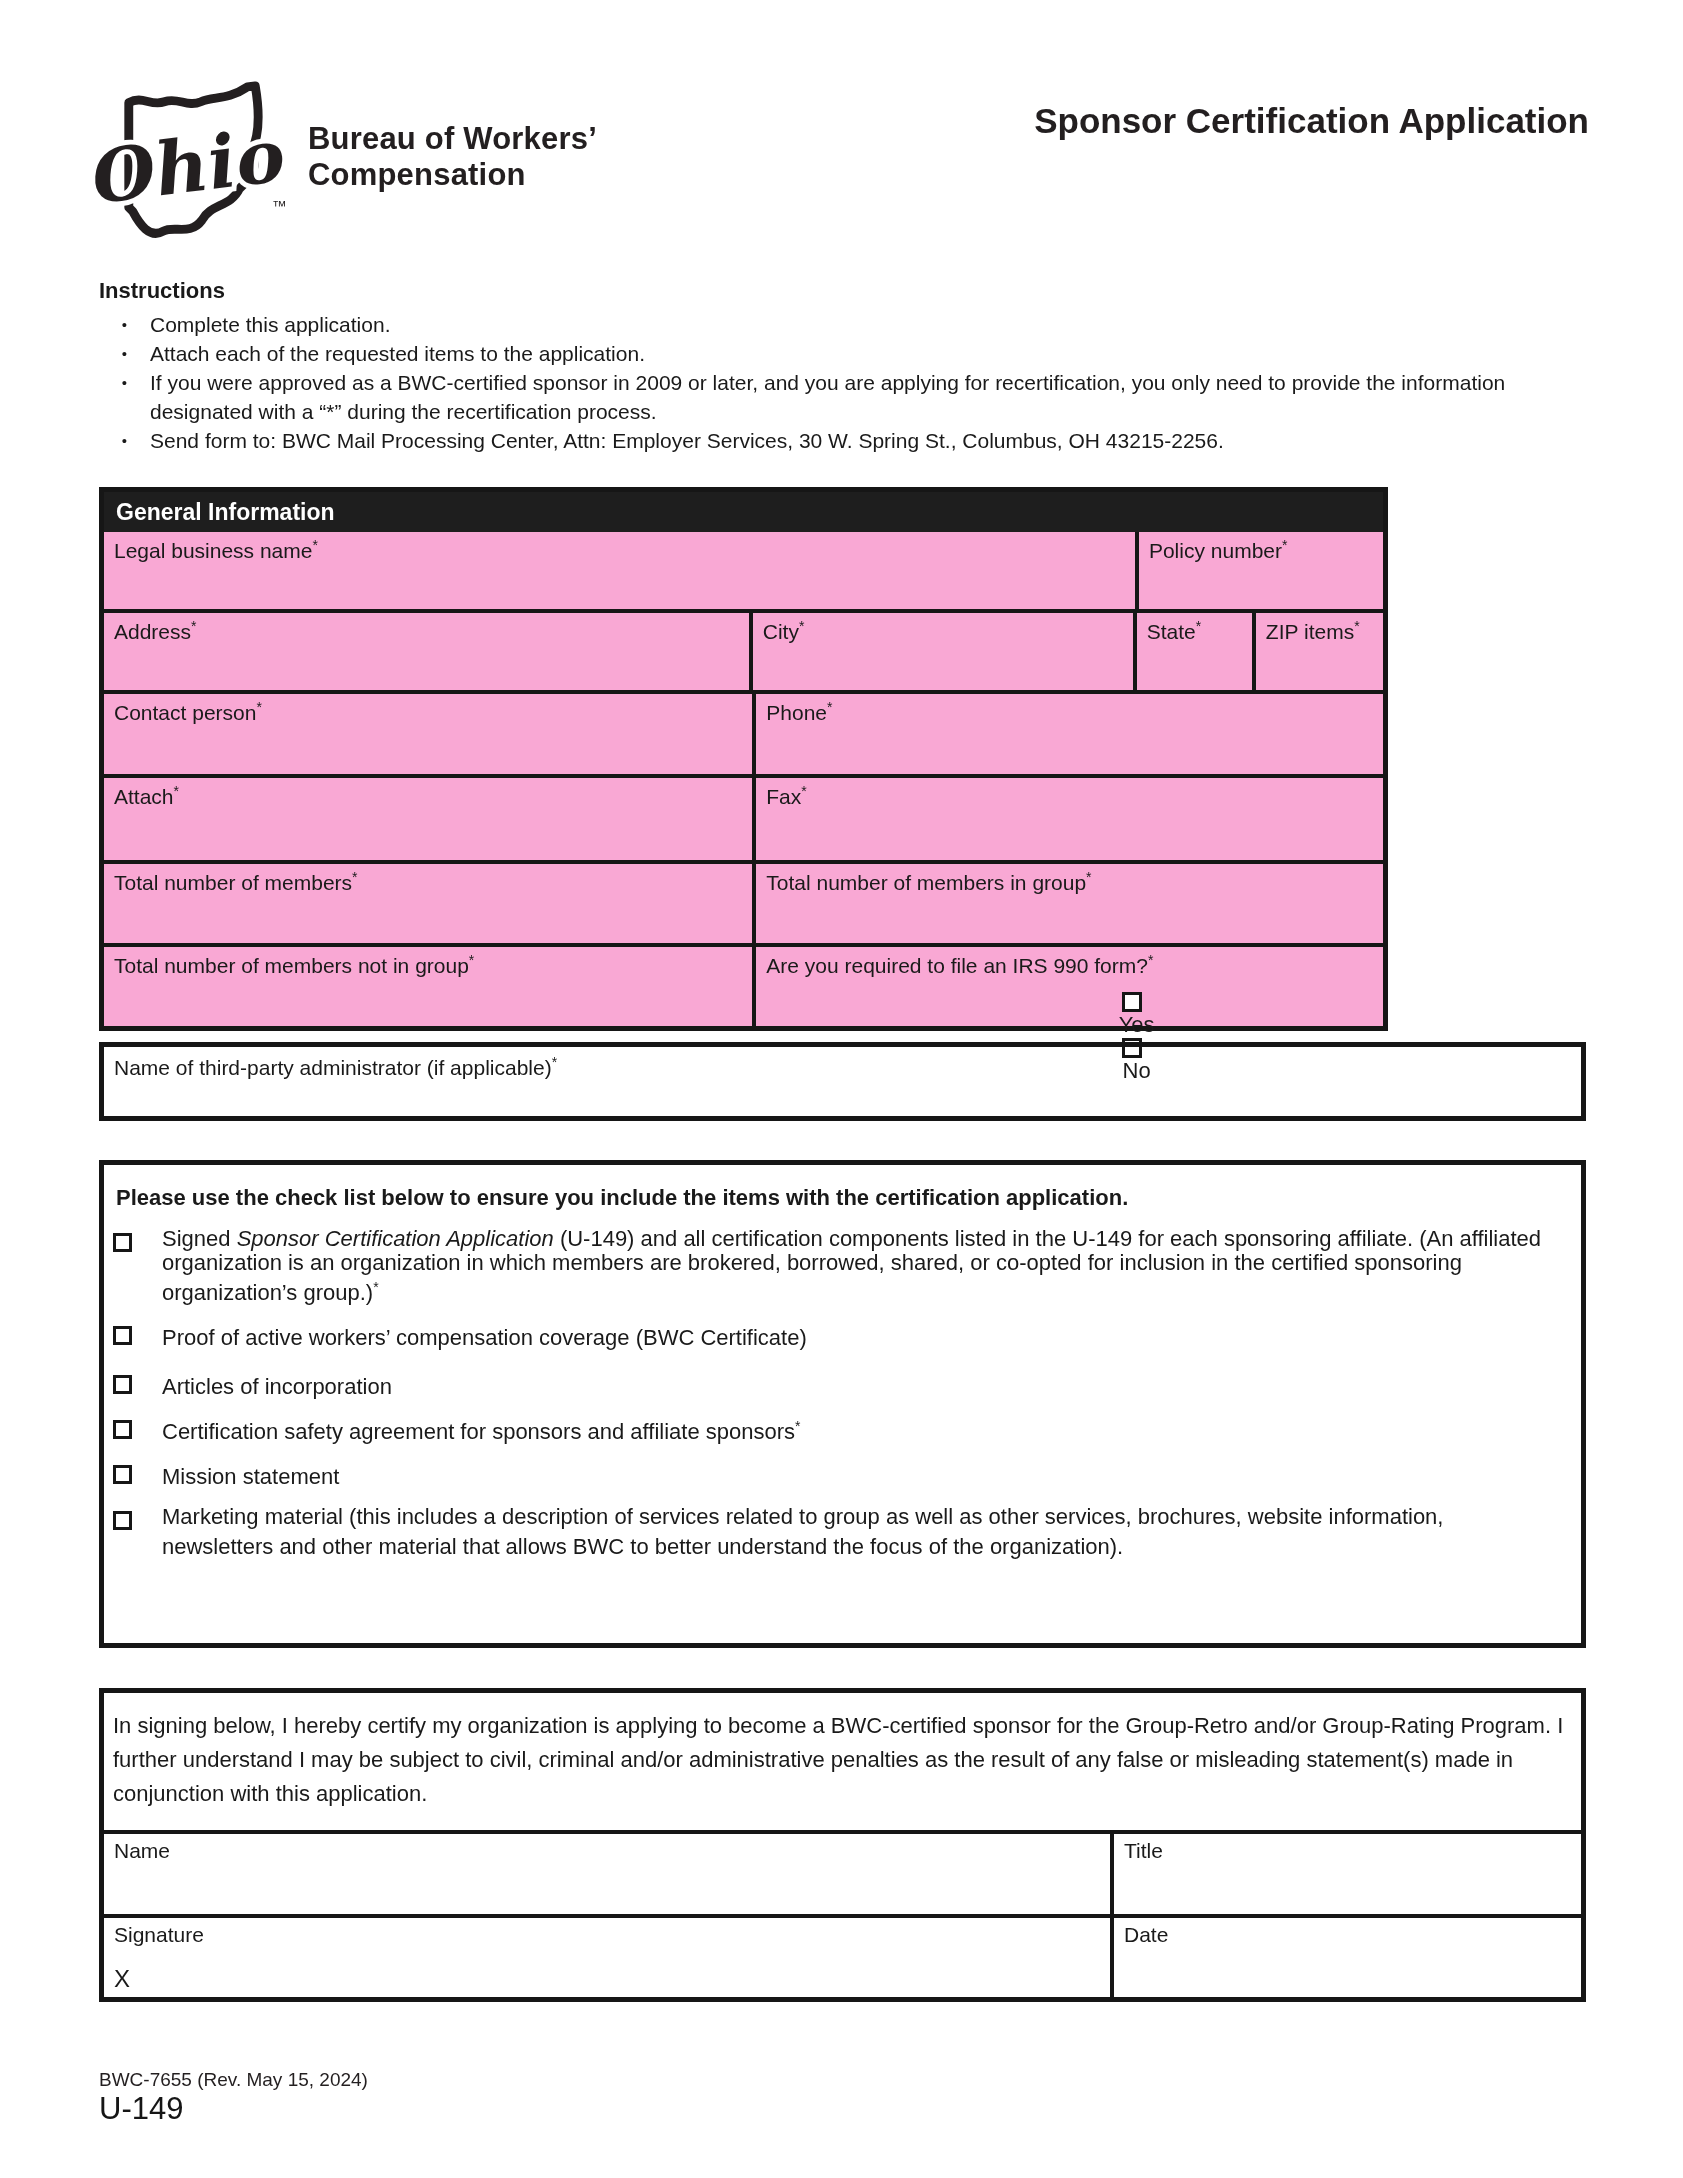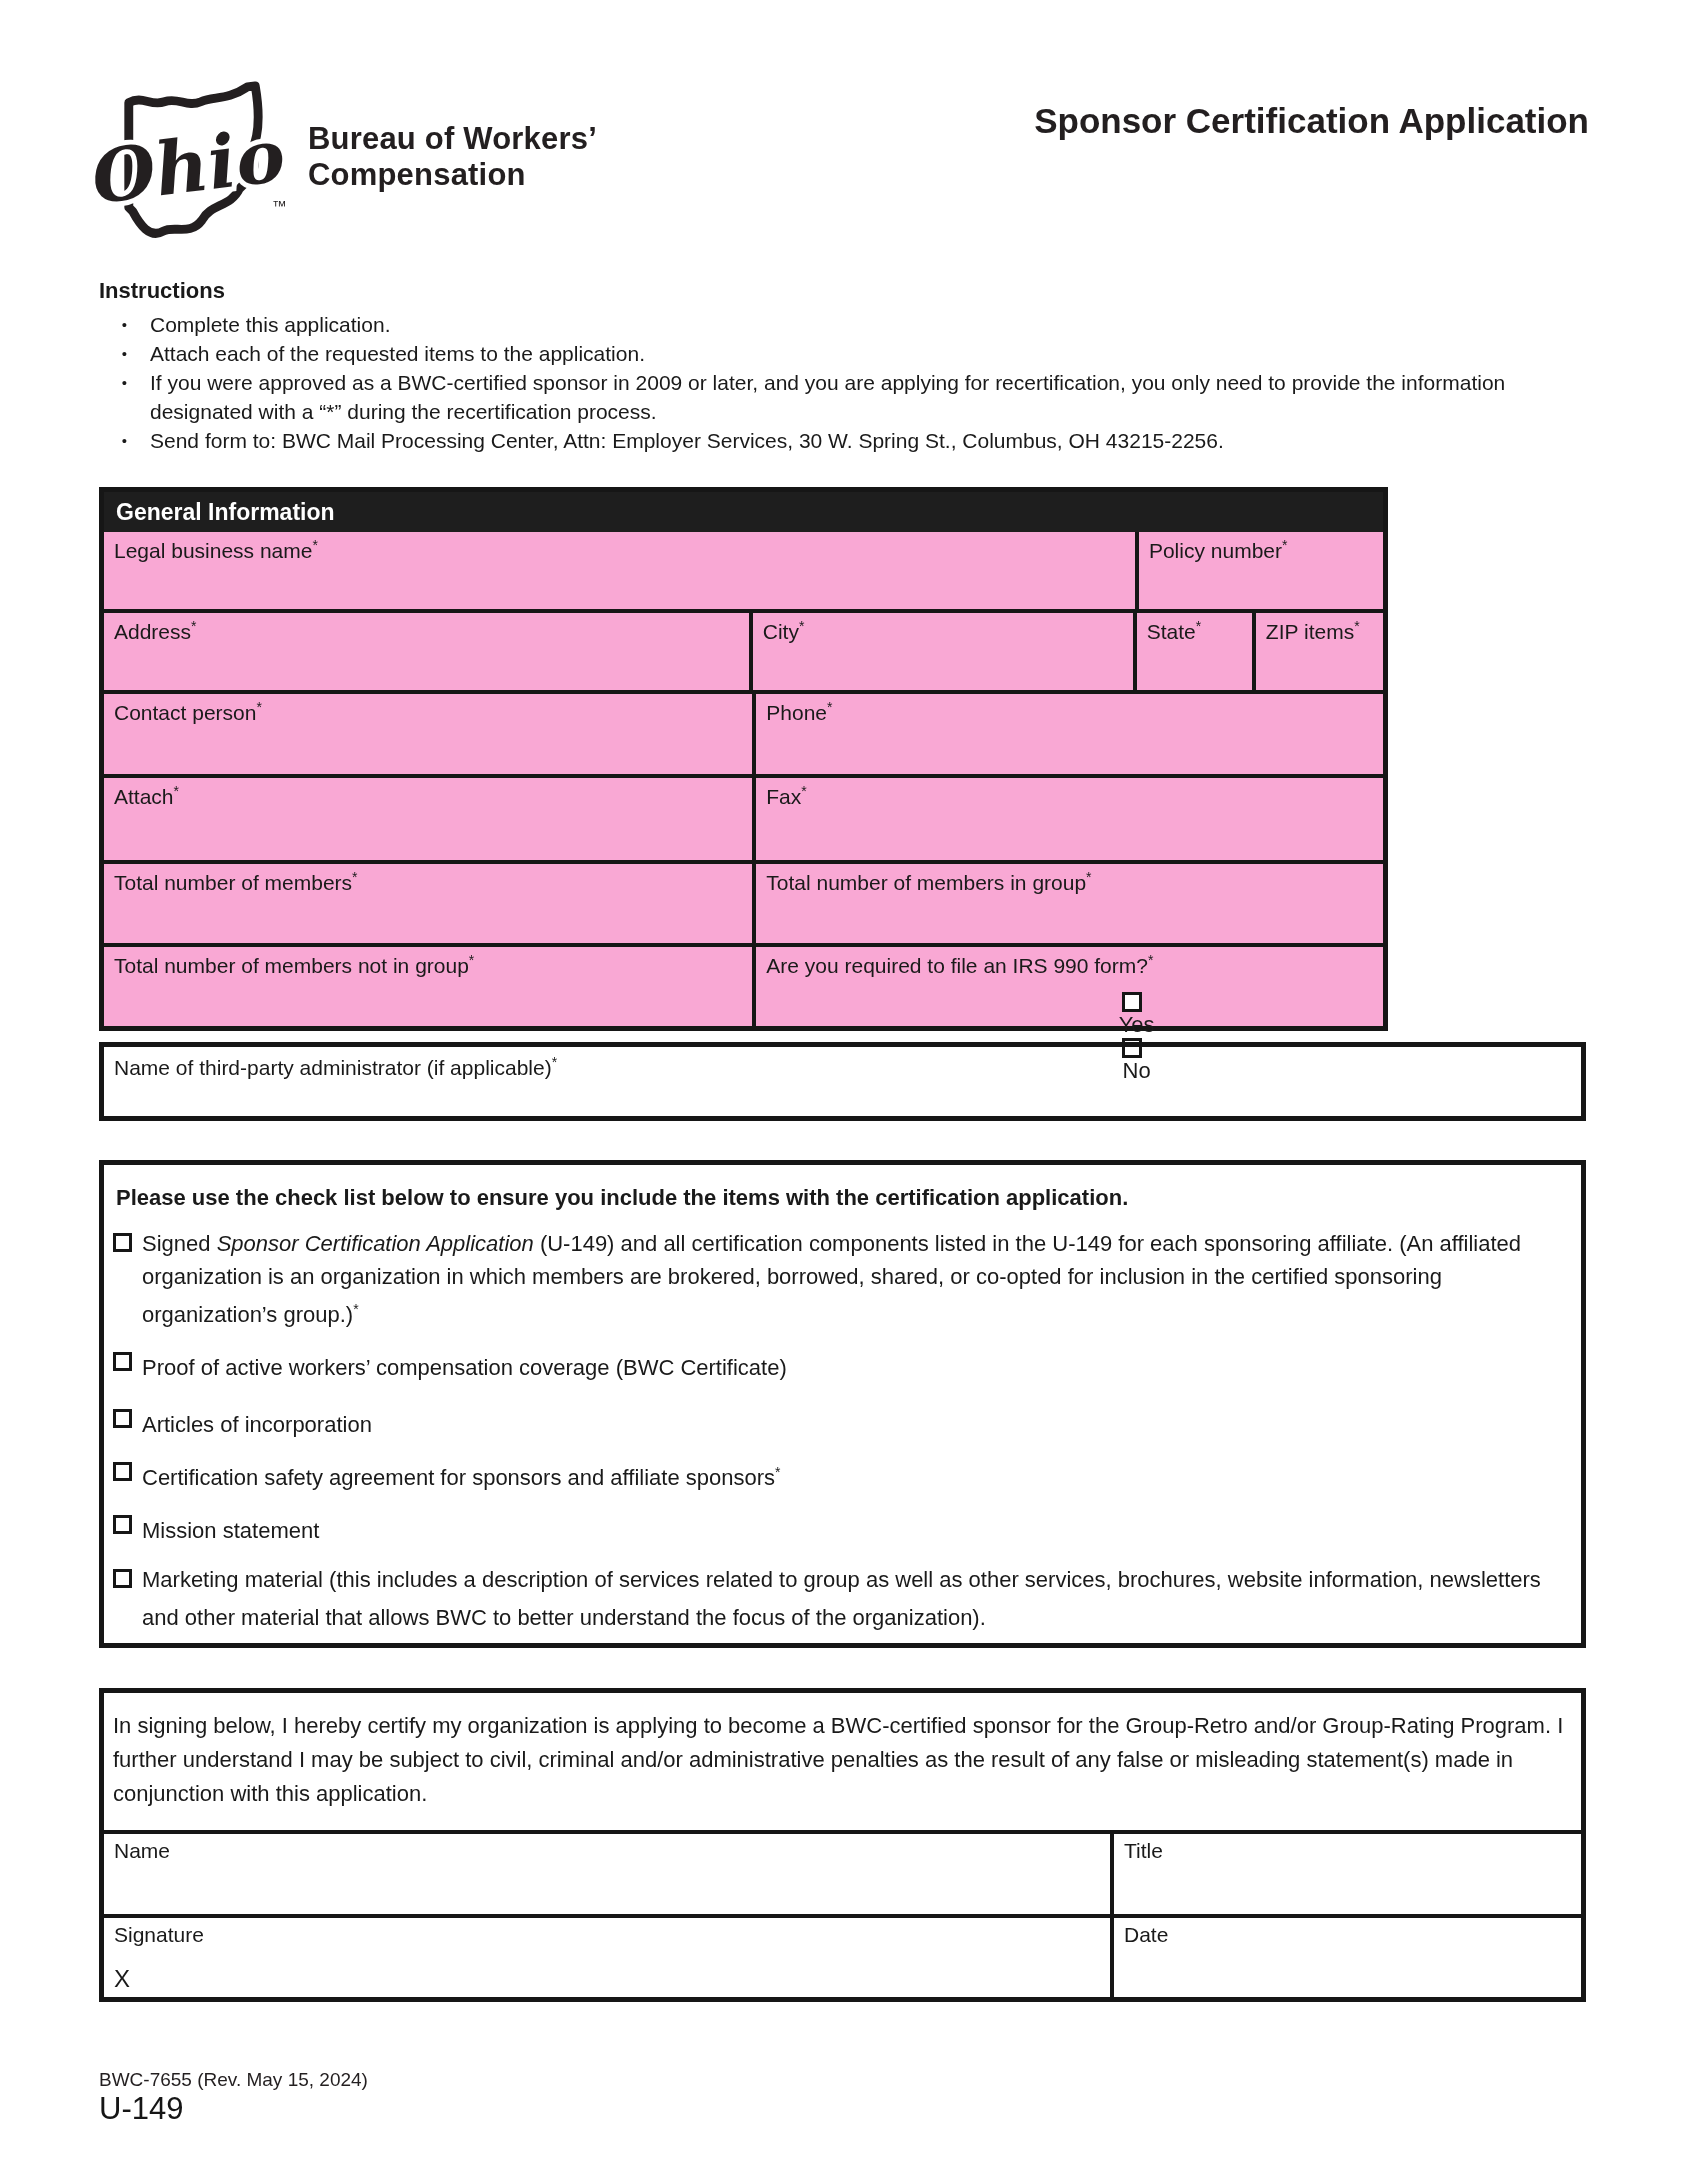--- a/index.html
+++ b/index.html
@@ -31,21 +31,21 @@
   .w735{width:728px;}
   .ynline{display:flex;align-items:center;margin:14px 0 0 134px;font-size:22px;flex-direction:column;}
   .cb{display:inline-block;width:20px;height:20px;border:3px solid #161616;box-sizing:border-box;background:#fff;}
   .ynline .cb{margin-right:9px;}
   .yn-gap{width:26px;}
   .yn-gap2{width:34px;}
   
   .tpa-box{position:absolute;left:99px;top:1042px;width:1487px;height:79px;border:5px solid #161616;box-sizing:border-box;padding:7px 10px;font-size:21px;}
   .check-box{position:absolute;left:99px;top:1160px;width:1487px;height:488px;border:5px solid #161616;box-sizing:border-box;padding:20px 22px 0 9px;}
   .check-box .intro{font-size:22px;font-weight:bold;margin:0 0 16px 0;}
-  .citem{display:flex;margin:0 0 15px 0;font-size:22px;line-height:33px;}
+  .citem{display:flex;margin:0 0 15px 0;font-size:22px;line-height:24px;gap:20px;}
   .citem .cb2{flex:0 0 19px;width:19px;height:19px;border:3px solid #161616;box-sizing:border-box;margin:6px 10px 0 0;}
   .citem .ctext{flex:1;}
   .citem.sp{margin-bottom:18px;}
   
   .cert-box{position:absolute;left:99px;top:1688px;width:1487px;height:314px;border:5px solid #161616;box-sizing:border-box;}
   .cert-stmt{height:137px;box-sizing:border-box;padding:16px 12px 0 9px;font-size:22px;line-height:34px;}
   .cert-row{display:flex;border-top:4px solid #161616;box-sizing:border-box;}
   .cr1{height:84px;} .cr2{height:83px;}
   .ccell{box-sizing:border-box;padding:5px 10px;font-size:21px;}
   .ccell + .ccell{border-left:4px solid #161616;}

